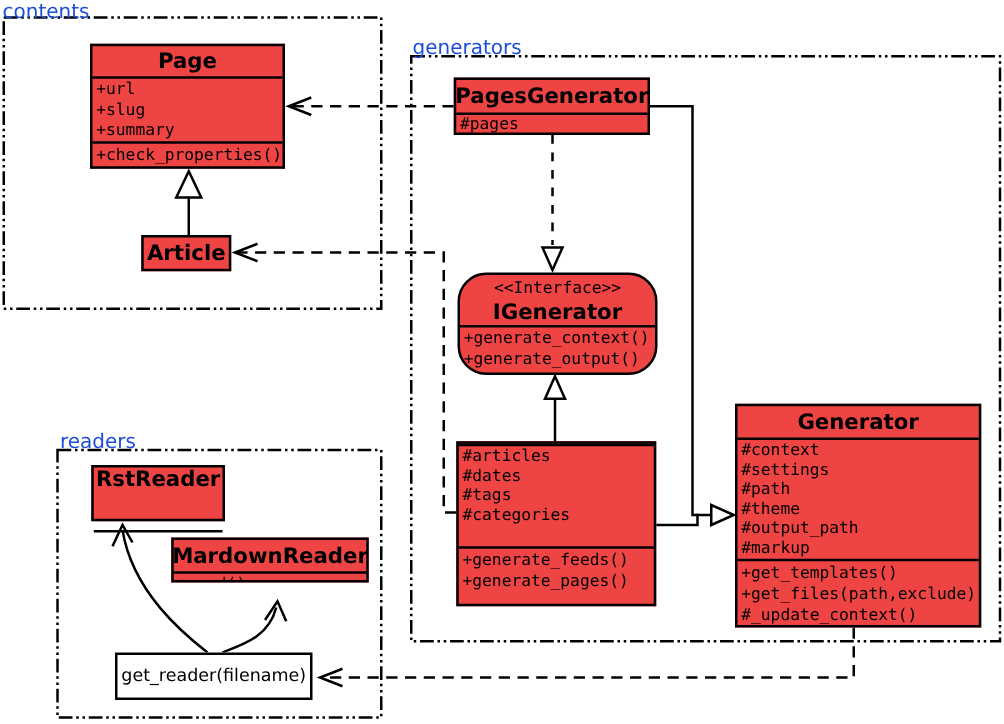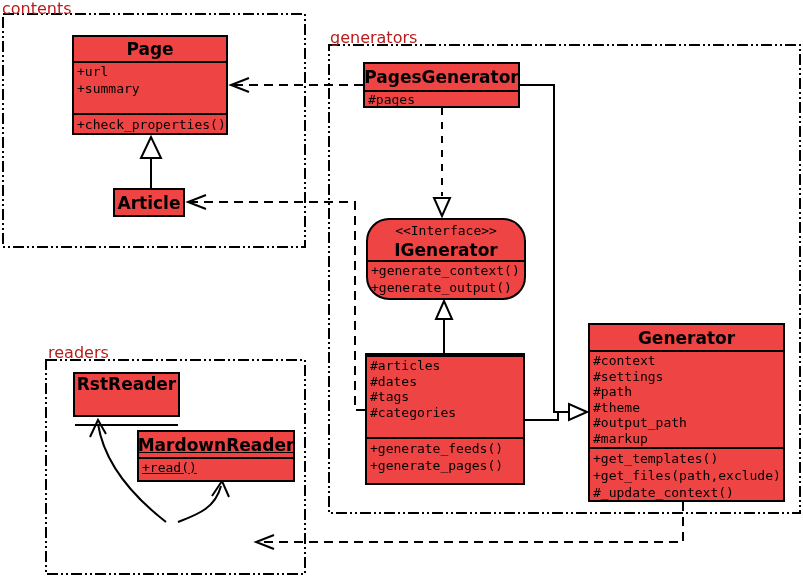--- a/index.html
+++ b/index.html
@@ -1,19 +1,19 @@
 <!DOCTYPE html>
 <html><head>
 <meta charset="utf-8">
 <style>
   html,body{margin:0;padding:0;background:#fff;}
   #canvas{position:relative;width:803px;height:579px;background:#ffffff;overflow:hidden;
           font-family:"DejaVu Sans","Liberation Sans",sans-serif;color:#000;}
   #wires{position:absolute;left:0;top:0;width:803px;height:579px;}
-  .pkg-label{position:absolute;font-size:16px;color:#b91c1c;white-space:nowrap;}
+  .pkg-label{position:absolute;font-size:16px;color:#1d4ed8;white-space:nowrap;}
   .cls{position:absolute;background:#ef4444;border:2px solid #000;box-sizing:border-box;
        display:flex;flex-direction:column;}
   .cls .title{font-weight:bold;font-size:17px;text-align:center;display:flex;
               align-items:center;justify-content:center;white-space:nowrap;box-sizing:border-box;}
   .cls .stereo{font-family:"DejaVu Sans Mono","Liberation Mono",monospace;font-weight:normal;
                font-size:13px;text-align:center;line-height:17px;}
   .cls .tname{font-weight:bold;font-size:17px;text-align:center;line-height:22px;white-space:nowrap;}
   .comp{border-top:2px solid #000;box-sizing:border-box;
         font-family:"DejaVu Sans Mono","Liberation Mono",monospace;
         font-size:13px;padding:1px 3px 0 3px;white-space:nowrap;overflow:hidden;}
@@ -82,20 +82,21 @@
   </svg>
 
   <div class="pkg-label" style="left:2px;top:-1px;">contents</div>
   <div class="pkg-label" style="left:330px;top:28px;">generators</div>
   <div class="pkg-label" style="left:48px;top:343px;">readers</div>
 
   <div class="cls" style="left:72px;top:35px;width:156px;height:100px;">
     <div class="title" style="height:24px;">Page</div>
     <div class="comp" style="height:52px;line-height:16.5px;">
       <div class="row">+url</div>
+      <div class="row">+slug</div>
       <div class="row">+summary</div>
     </div>
     <div class="comp" style="flex:1;line-height:17px;">
       <div class="row">+check_properties()</div>
     </div>
   </div>
 
   <div class="cls" style="left:113px;top:188px;width:72px;height:29px;">
     <div class="title" style="flex:1;">Article</div>
   </div>
@@ -148,21 +149,22 @@
     </div>
   </div>
 
   <div class="cls" style="left:73px;top:372px;width:107px;height:45px;gap:30px;">
     <div class="title" style="height:23px;">RstReader</div>
     <div class="comp" style="flex:1;line-height:15px;">
       <div class="row">+read()</div>
     </div>
   </div>
 
-  <div class="cls" style="left:137px;top:430px;width:158px;height:52px;text-decoration:underline;">
+  <div class="cls" style="left:137px;top:430px;width:158px;height:36px;">
     <div class="title" style="height:25px;">MardownReader</div>
     <div class="comp" style="flex:1;line-height:16px;">
       <div class="row">+read()</div>
     </div>
   </div>
 
+  <div class="plainbox" style="left:92px;top:522px;width:158px;height:38px;">get_reader(filename)</div>
 
 </div>
 
 </body></html>

